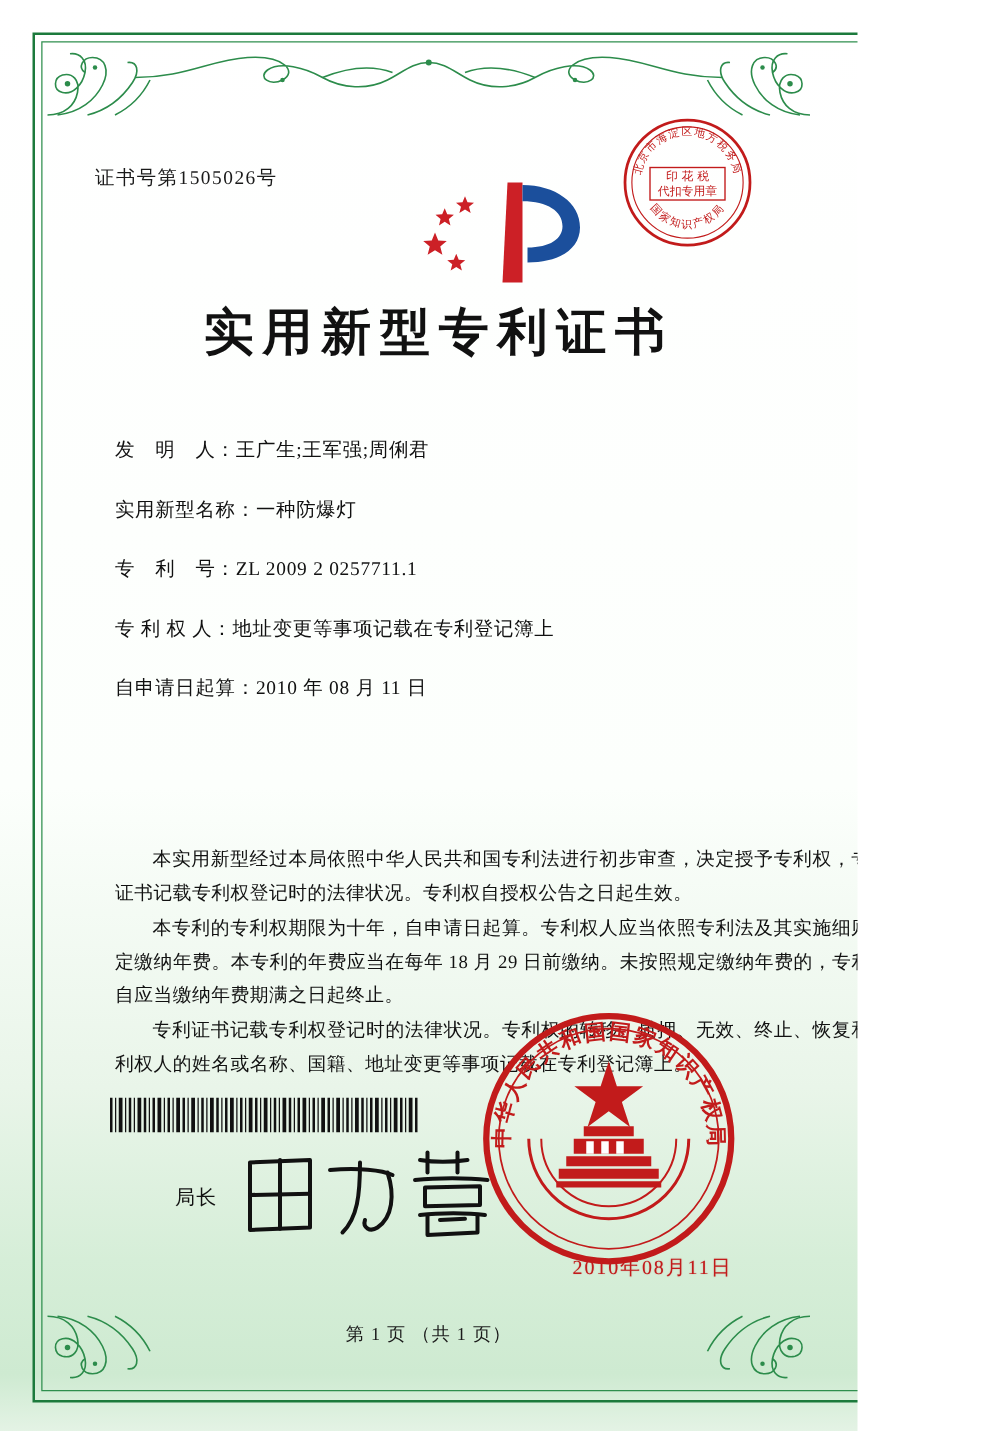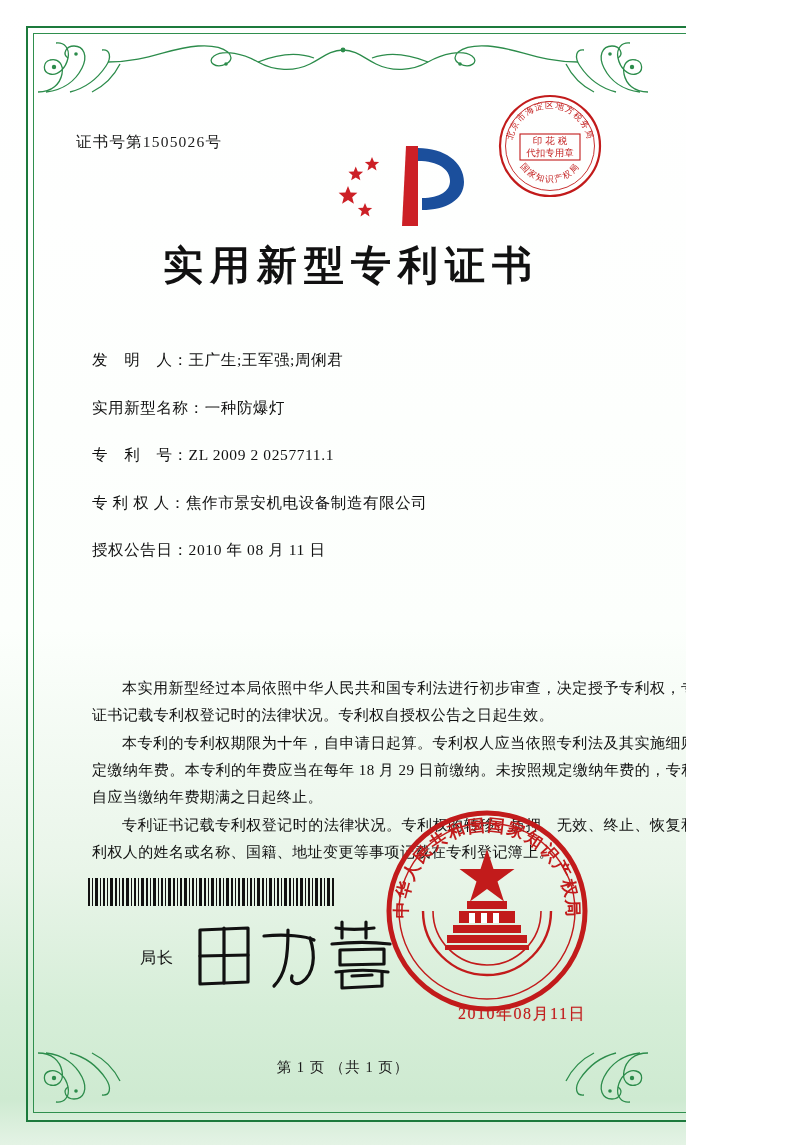--- a/index.html
+++ b/index.html
@@ -300,24 +300,24 @@
     <div class="field">
       <span class="lbl">发　明　人：</span><span class="val">王广生;王军强;周俐君</span>
     </div>
     <div class="field">
       <span class="lbl">实用新型名称：</span><span class="val">一种防爆灯</span>
     </div>
     <div class="field">
       <span class="lbl">专　利　号：</span><span class="val">ZL 2009 2 0257711.1</span>
     </div>
     <div class="field">
-      <span class="lbl">专 利 权 人：</span><span class="val">焦作市景安机电设备制造有限公司</span>
+      <span class="lbl">专 利 权 人：</span><span class="val">地址变更等事项记载在专利登记簿上</span>
     </div>
     <div class="field">
-      <span class="lbl">授权公告日：</span><span class="val">2010 年 08 月 11 日</span>
+      <span class="lbl">自申请日起算：</span><span class="val">2010 年 08 月 11 日</span>
     </div>
   </div>
 
   <div class="paragraphs">
     <p>本实用新型经过本局依照中华人民共和国专利法进行初步审查，决定授予专利权，专利证书记载专利权登记时的法律状况。专利权自授权公告之日起生效。</p>
     <p>本专利的专利权期限为十年，自申请日起算。专利权人应当依照专利法及其实施细则规定缴纳年费。本专利的年费应当在每年 18 月 29 日前缴纳。未按照规定缴纳年费的，专利权自应当缴纳年费期满之日起终止。</p>
     <p>专利证书记载专利权登记时的法律状况。专利权的转移、质押、无效、终止、恢复和专利权人的姓名或名称、国籍、地址变更等事项记载在专利登记簿上。</p>
   </div>
 
   <div class="barcode">

